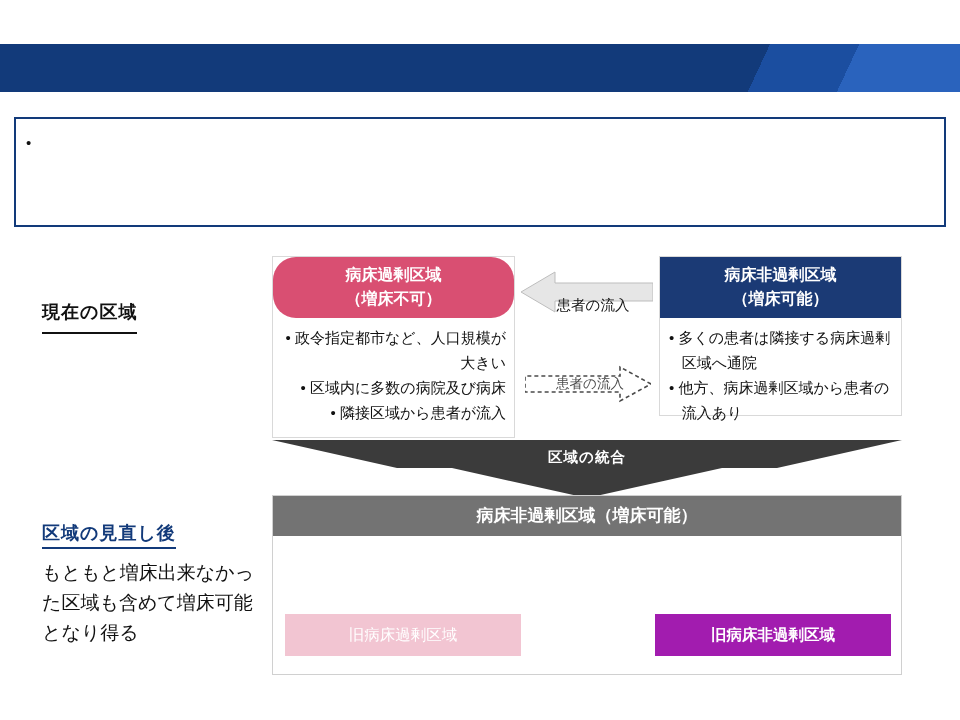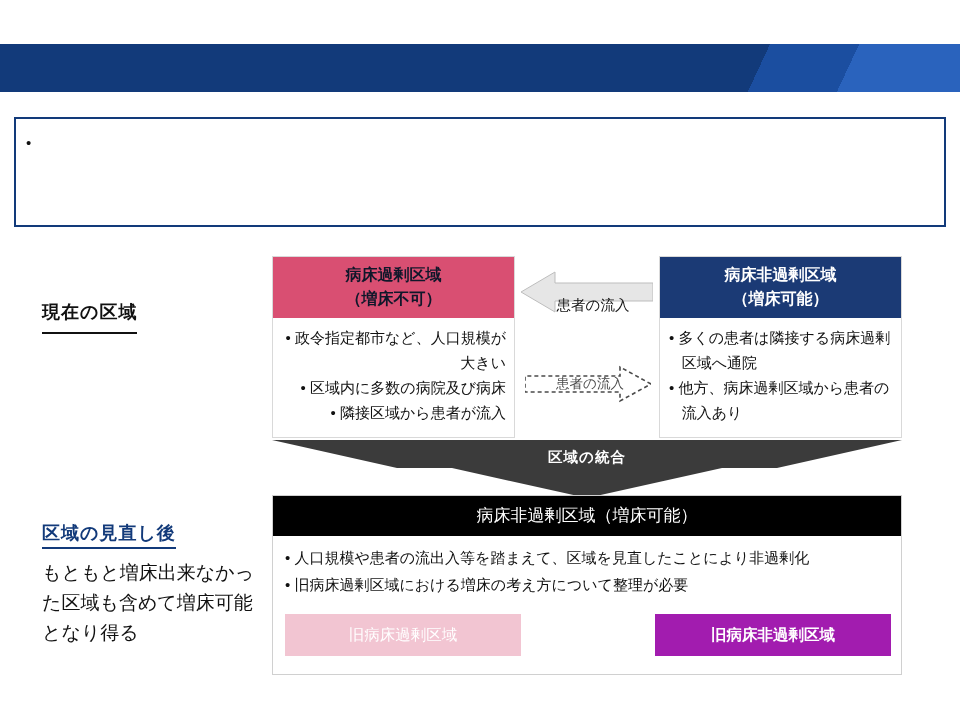--- a/index.html
+++ b/index.html
@@ -120,42 +120,43 @@
     left: 272px;
     top: 256px;
     width: 243px;
     height: 182px;
     background: #ffffff;
     border: 1px solid #d9d9d9;
     box-sizing: border-box;
   }
   .box-pink .box-head {
     background: #d94f72;
-    color: #0f172a;
+    color: #ffffff;
     font-weight: bold;
     font-size: 16px;
     text-align: center;
     padding: 6px 0 7px 0;
     line-height: 24px;
+    border-radius: 23px;
   }
   .box-pink .box-body {
     padding: 7px 8px 0 9px;
     font-size: 15px;
     line-height: 25px;
     color: #111;
     text-align: right;
   }
 
   
   .box-navy {
     position: absolute;
     left: 659px;
     top: 256px;
     width: 243px;
-    height: 182px;
+    height: 160px;
     background: #ffffff;
     border: 1px solid #d9d9d9;
     box-sizing: border-box;
   }
   .box-navy .box-head {
     background: #1b3a75;
     color: #ffffff;
     font-weight: bold;
     font-size: 16px;
     text-align: center;
@@ -232,23 +233,23 @@
     position: absolute;
     left: 272px;
     top: 495px;
     width: 630px;
     height: 180px;
     background: #ffffff;
     border: 1px solid #d0d0d0;
     box-sizing: border-box;
   }
   .box-bottom .box-head {
-    background: #000000;
-    color: #ffffff;
-    font-weight: normal;
+    background: #737373;
+    color: #ffffff;
+    font-weight: bold;
     font-size: 17px;
     text-align: center;
     padding: 8px 0 9px 0;
   }
   .box-bottom .box-body {
     padding: 8px 12px 0 12px;
     font-size: 15px;
     line-height: 27px;
     color: #111;
   }
@@ -343,21 +344,17 @@
 
 <div class="merge-arrow">
   <svg width="630" height="60" viewBox="0 0 630 60" xmlns="http://www.w3.org/2000/svg">
     <polygon points="0,0 630,0 505,28 450,28 315,58 180,28 125,28" fill="#3b3b3b"></polygon>
   </svg>
 </div>
 <div class="merge-label">区域の統合</div>
 
 <div class="box-bottom">
   <div class="box-head">病床非過剰区域（増床可能）</div>
-  <div class="box-body">
-    <div class="bullet-line">• 人口規模や患者の流出入等を踏まえて、区域を見直したことにより非過剰化</div>
-    <div class="bullet-line">• 旧病床過剰区域における増床の考え方について整理が必要</div>
-  </div>
   <div class="sub-boxes">
     <div class="sub-box-pink">旧病床過剰区域</div>
     <div class="sub-box-blue">旧病床非過剰区域</div>
   </div>
 </div>
 
 </body></html>

